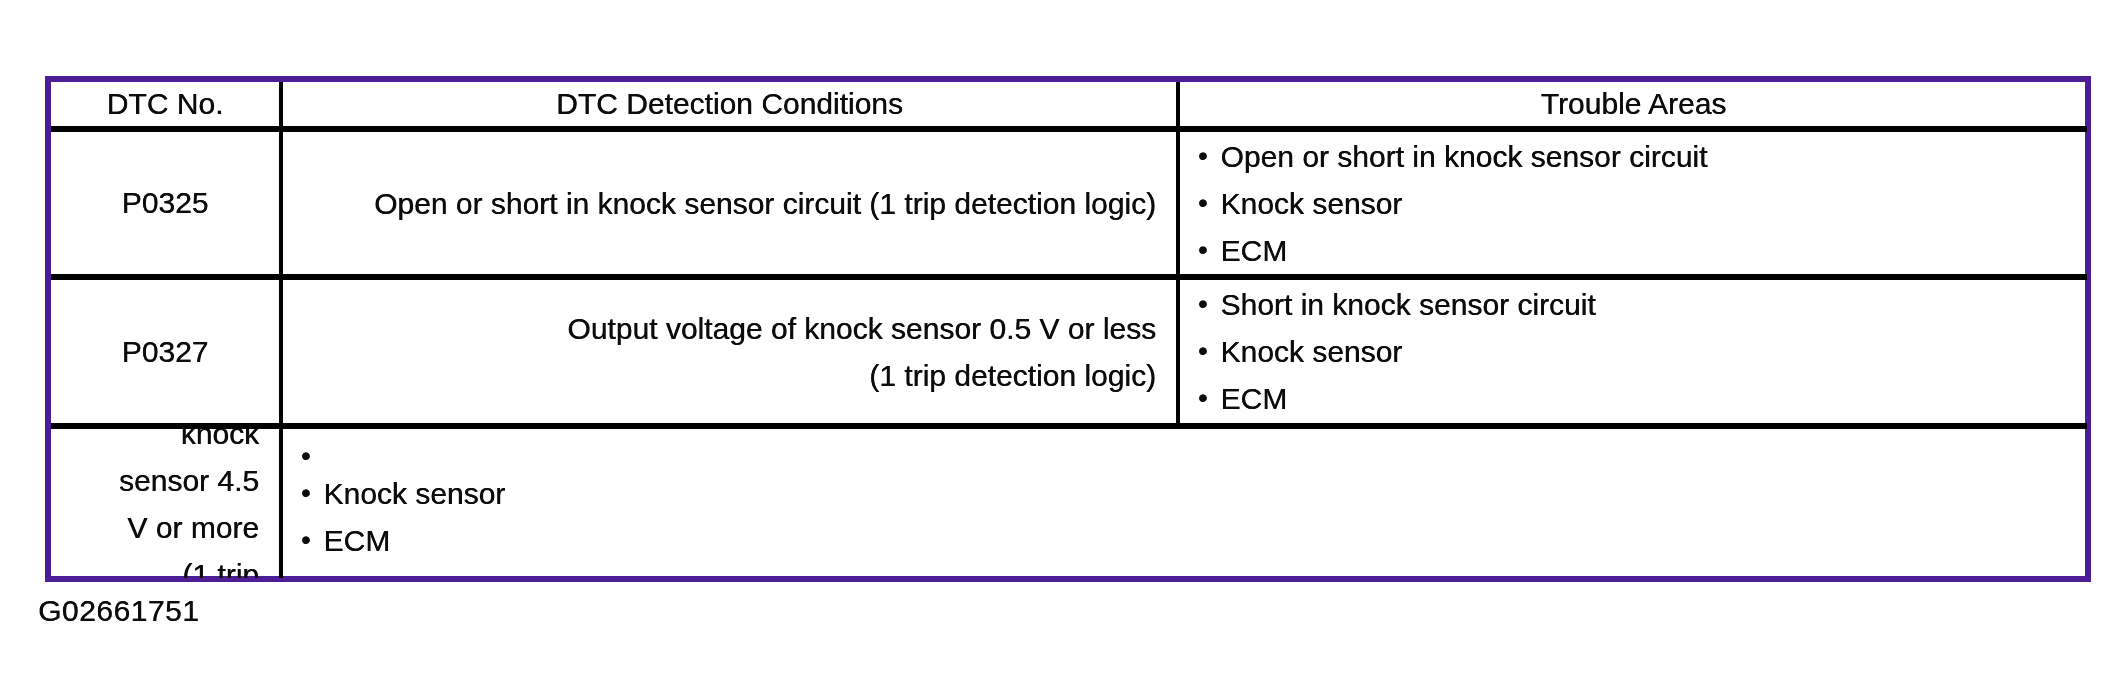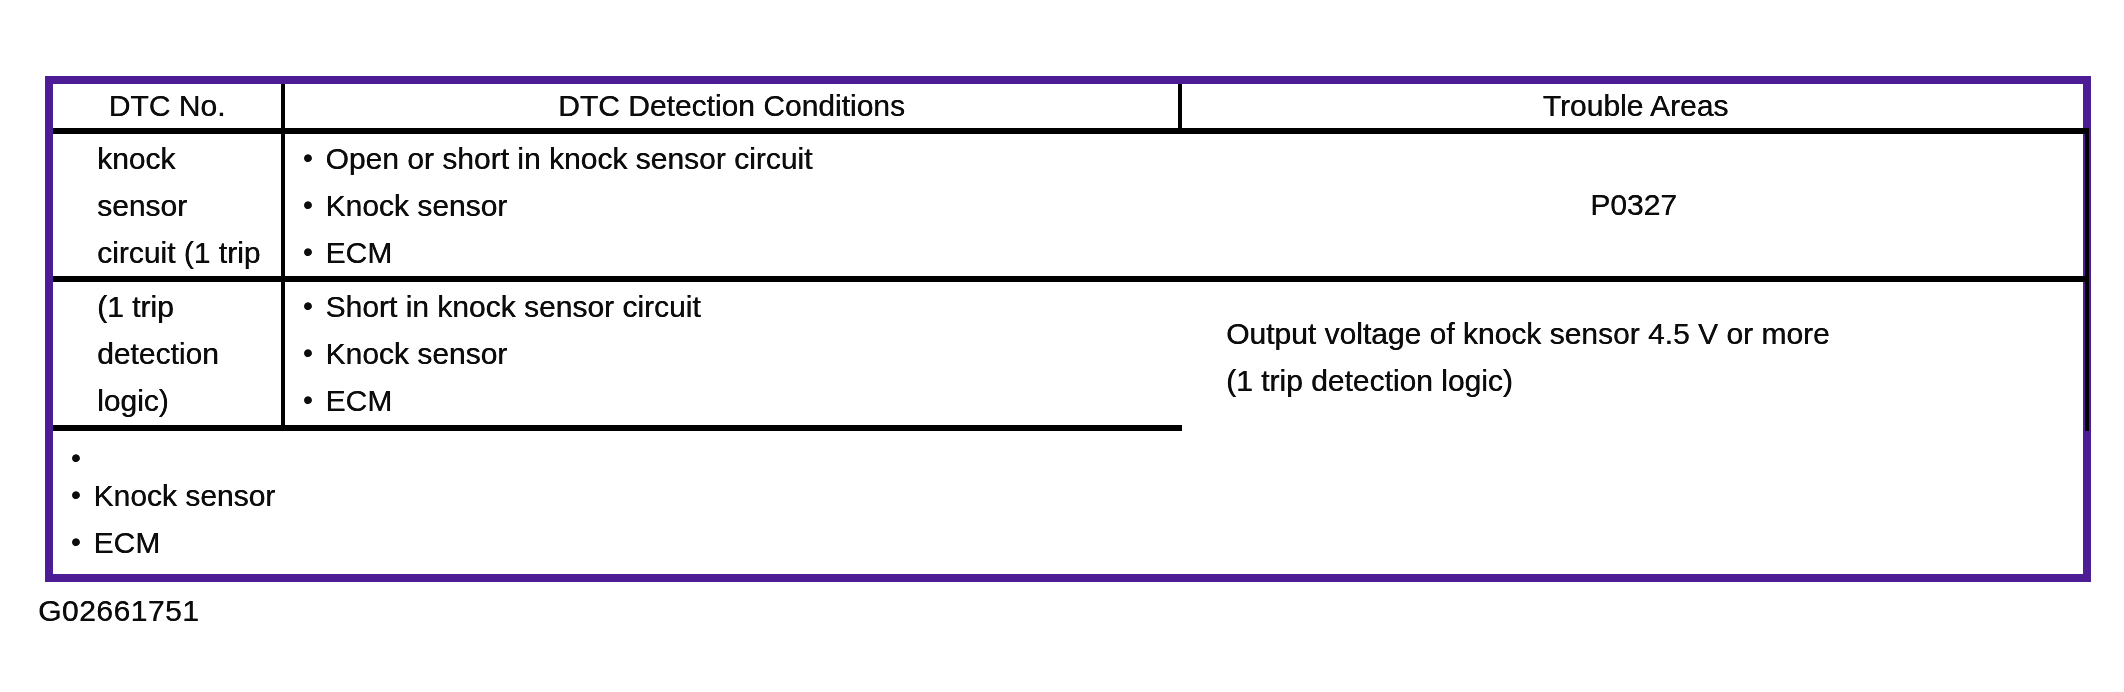--- a/index.html
+++ b/index.html
@@ -20,25 +20,26 @@
   .page .ink {
     text-shadow: 0.4px 0 0 currentColor;
   }
   .dtc-table {
     position: absolute;
     left: 45px;
     top: 76px;
     width: 2046px;
     height: 506px;
     box-sizing: border-box;
-    border: 8px solid #4c1d95;
+    border: 6px solid #4c1d95;
     display: grid;
     grid-template-columns: 232px 897px 907px;
     grid-template-rows: 50px 148px 149px 149px;
     background: #ffffff;
+    text-align: right;
   }
   .cell {
     box-sizing: border-box;
     overflow: hidden;
   }
   .b-right  { border-right: 4px solid #000000; }
   .b-bottom { border-bottom: 6px solid #000000; }
 
   .head-cell {
     display: flex;
@@ -92,40 +93,42 @@
 <body>
 
 <div class="page">
 
   <div class="dtc-table">
 
     <div class="cell head-cell ink b-right b-bottom">DTC No.</div>
     <div class="cell head-cell ink b-right b-bottom">DTC Detection Conditions</div>
     <div class="cell head-cell ink b-bottom">Trouble Areas</div>
 
+    <div class="cell code-cell ink b-right b-bottom">P0325</div>
     <div class="cell cond-cell ink b-right b-bottom">
       <span>Open or short in knock sensor circuit (1 trip detection logic)</span>
     </div>
     <div class="cell areas-cell ink b-bottom">
       <span class="area-line">
         <span class="bullet">•</span>
         <span>Open or short in knock sensor circuit</span>
       </span>
       <span class="area-line">
         <span class="bullet">•</span>
         <span>Knock sensor</span>
       </span>
       <span class="area-line">
         <span class="bullet">•</span>
         <span>ECM</span>
       </span>
     </div>
 
     <div class="cell code-cell ink b-right b-bottom">P0327</div>
     <div class="cell cond-cell ink b-right b-bottom">
+      <span>Output voltage of knock sensor 0.5 V or less</span>
       <span>(1 trip detection logic)</span>
     </div>
     <div class="cell areas-cell ink b-bottom">
       <span class="area-line">
         <span class="bullet">•</span>
         <span>Short in knock sensor circuit</span>
       </span>
       <span class="area-line">
         <span class="bullet">•</span>
         <span>Knock sensor</span>

